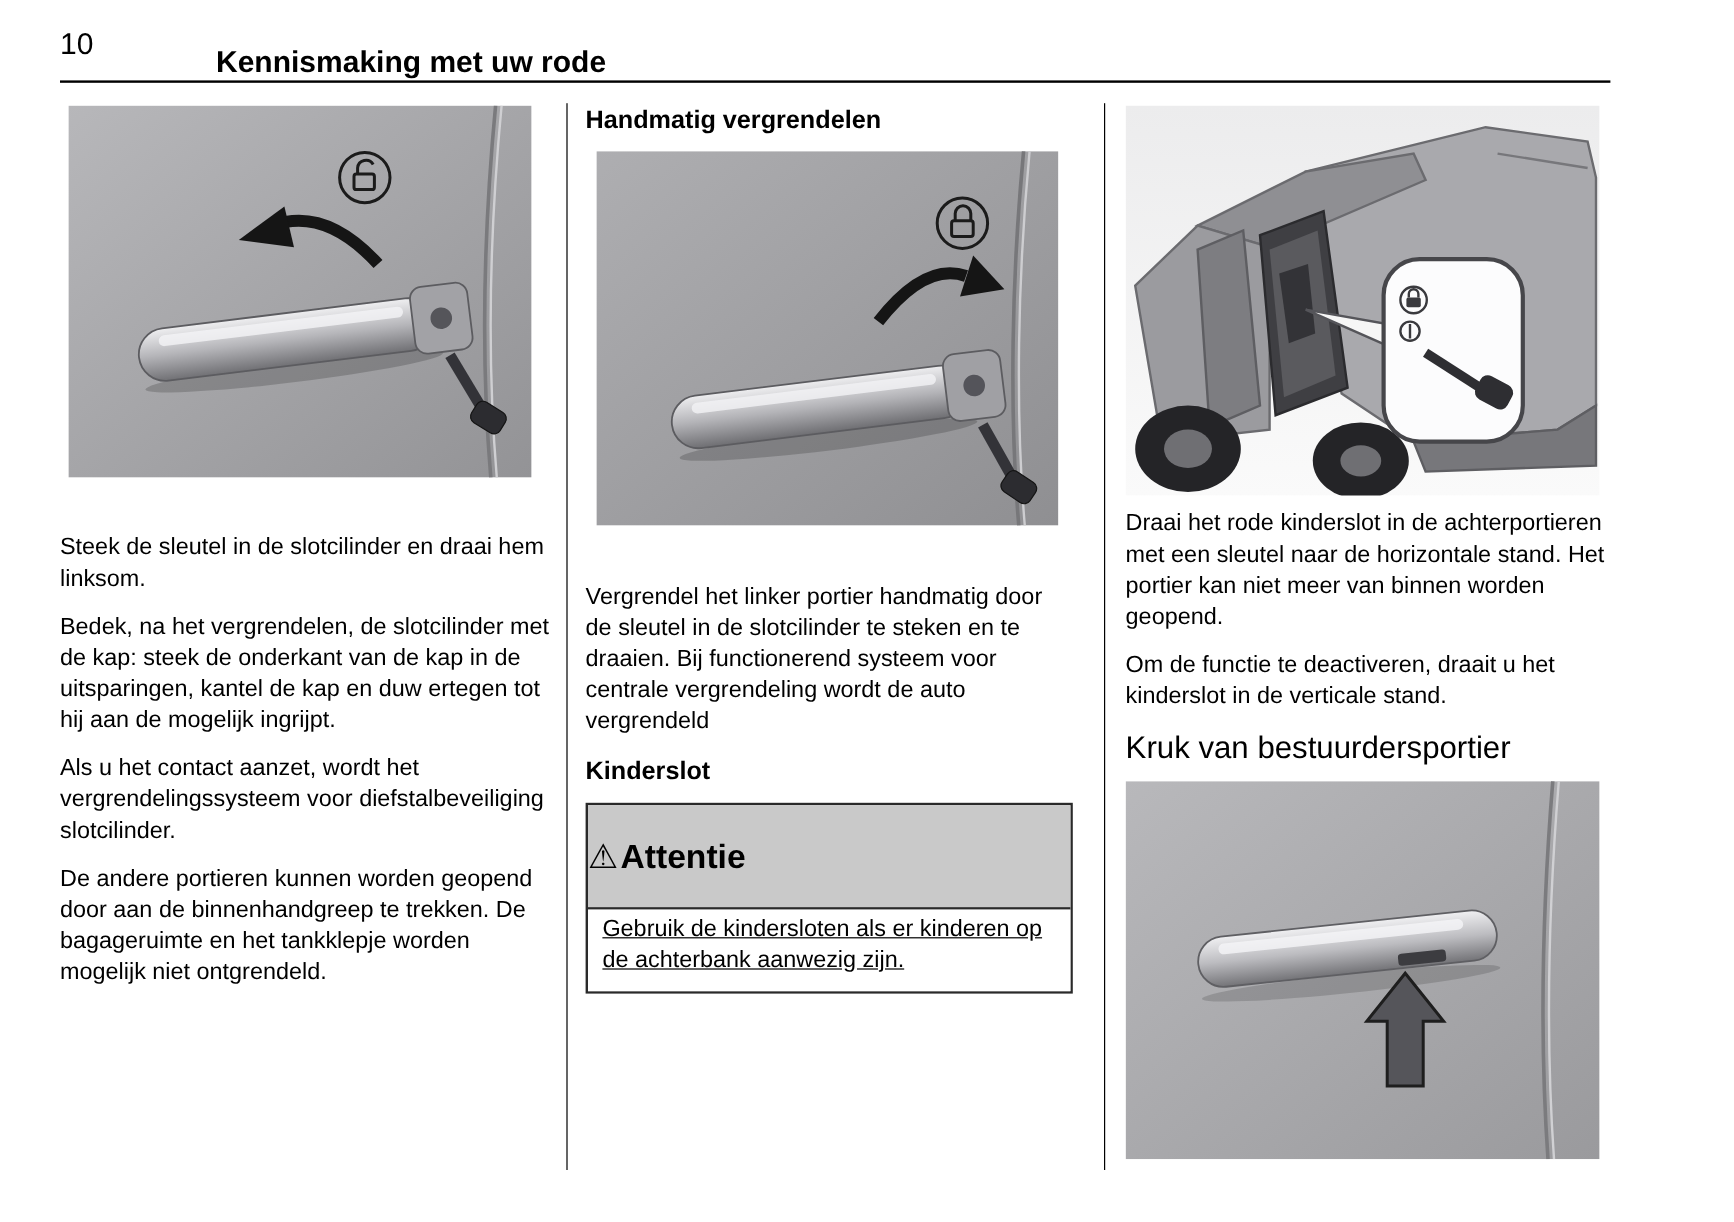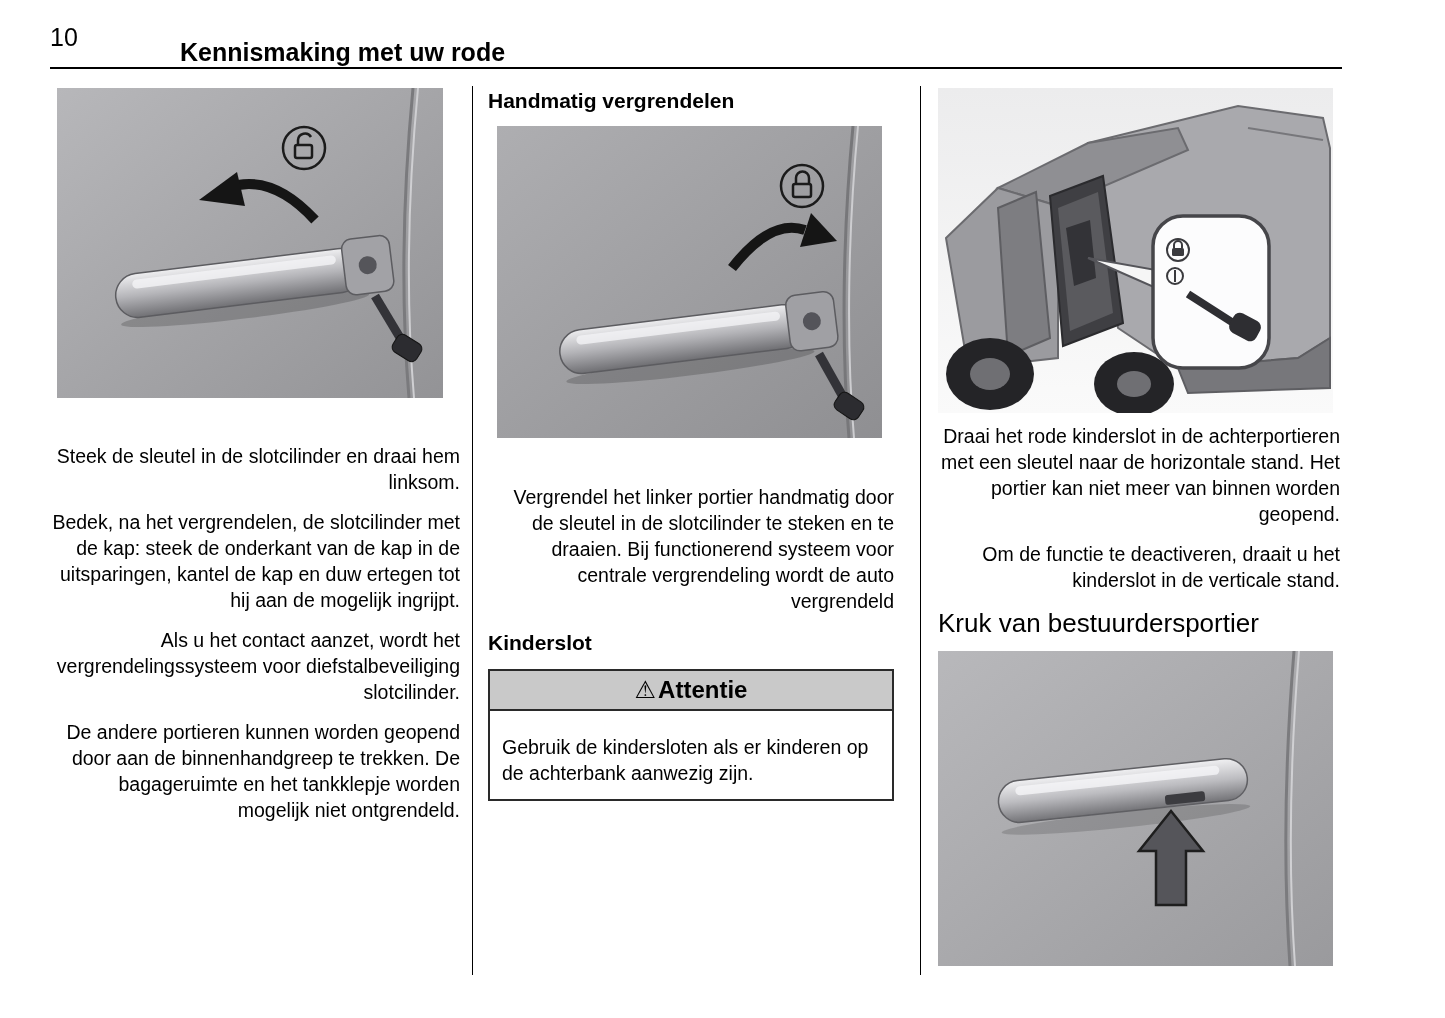--- a/index.html
+++ b/index.html
@@ -22,47 +22,46 @@
   .vdiv { position:absolute; top:86px; height:889px; width:1px; background:#000; }
   .vdiv1 { left:472px; }
   .vdiv2 { left:920px; }
 
   
   .col { position:absolute; top:88px; }
   .col1 { left:50px;  width:410px; }
   .col2 { left:488px; width:406px; }
   .col3 { left:938px; width:402px; }
 
-  p.body { font-size:19.5px; line-height:26px; margin-bottom:14px;text-align:right; }
+  p.body { font-size:19.5px; line-height:26px; margin-bottom:14px; }
   h2.small { font-size:21px; font-weight:700; line-height:25px; }
   h1.big   { font-size:26px; font-weight:400; line-height:32px; margin:10px 0 12px 0; }
 
   .fig { display:block; }
   .fig svg { display:block; }
   .fig1 { width:386px; height:310px; margin-left:7px; }
   .fig2 { width:385px; height:312px; margin-left:9px; margin-top:13px; }
   .fig3 { width:395px; height:325px; }
   .fig4 { width:395px; height:315px; margin-top:4px; }
 
   .col1 .first-text { margin-top:45px; }
   .col2 .first-text { margin-top:46px; }
   .col3 .first-text { margin-top:10px; }
   .col2 h2.child { margin-top:16px; }
 
   
   .warnbox { margin-top:14px; border:2px solid #2a2a2a; width:406px; }
   .warnbox .warnhead {
     background:#c9c9c9;
     border-bottom:2px solid #2a2a2a;
-    text-align:center;
-    padding:5px 0;
-    font-size:24px;
+    padding:26px 0;
+    font-size:28px;
     font-weight:700;
   }
-  .warnbox .warnbody { padding:23px 12px 13px 12px; font-size:19.5px; line-height:26px; background:#fff; }
+  .warnbox .warnbody { padding:3px 12px 13px 12px; font-size:19.5px; line-height:26px; background:#fff;text-decoration:underline; }
   .warn-icon { font-weight:400; margin-right:2px; }
 </style>
 </head>
 <body>
 
 <div class="page">
 
   <div class="header-num">10</div>
   <div class="header-title">Kennismaking met uw rode</div>
   <div class="header-rule"></div>

